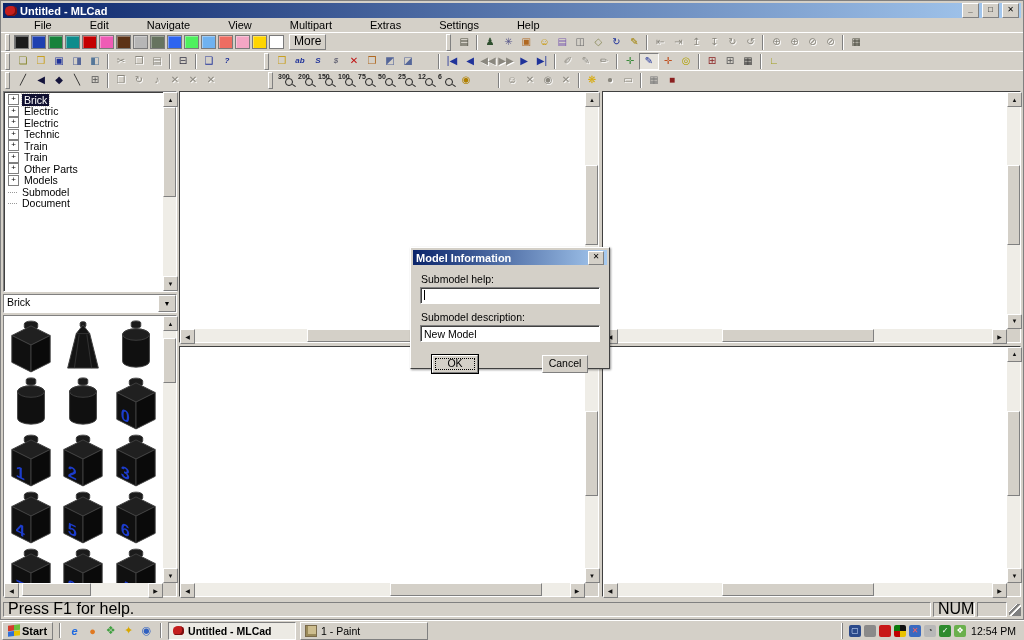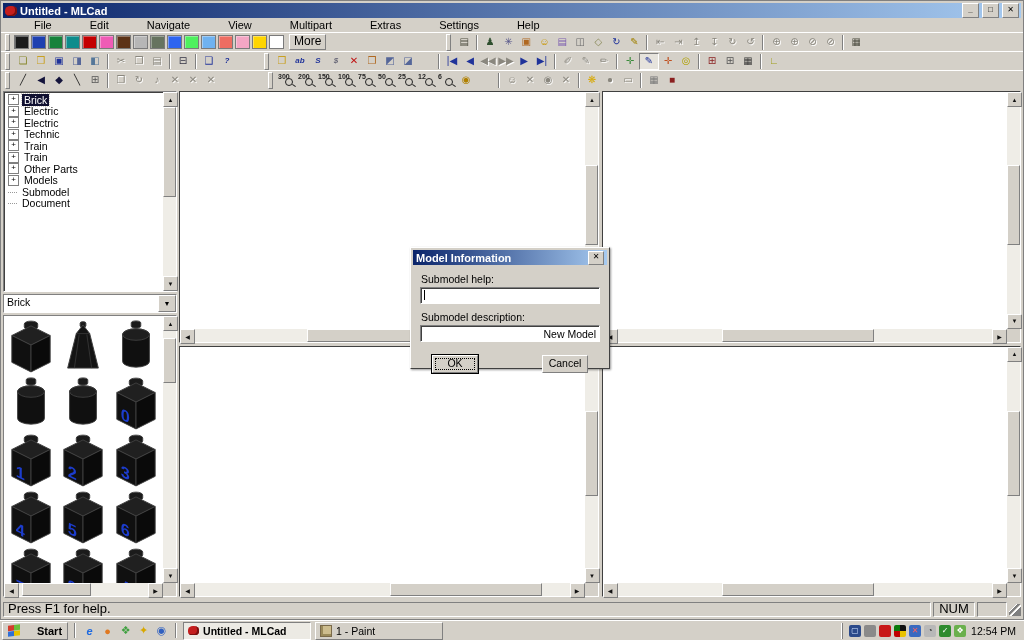--- a/index.html
+++ b/index.html
@@ -55,29 +55,29 @@
   .sb-track{flex:1;position:relative;}
   .sb.v .sb-thumb{position:absolute;left:0;right:0;}
   .sb.h .sb-thumb{position:absolute;top:0;bottom:0;}
   .sb-corner{background:#d4d0c8;}
   
   .vp-grid{flex:1;display:grid;grid-template-columns:1fr 1fr;grid-template-rows:1fr 1fr;gap:3px;min-height:0;}
   .viewport{display:grid;grid-template-columns:1fr 13px;grid-template-rows:1fr 13px;border:1px solid;border-color:#404040 #fff #fff #404040;background:#d4d0c8;min-height:0;}
   .vp-canvas{background:#fff;}
   
   .statusbar{height:17px;display:flex;align-items:center;gap:2px;padding:2px 2px 1px 2px;flex:0 0 auto;}
-  .spanel{height:13px;line-height:12px;padding:0 4px;font-size:13px;background:#d4d0c8;}
+  .spanel{height:13px;line-height:12px;padding:0 4px;font-size:16px;background:#d4d0c8;}
   .sp-main{flex:1;}
   .sp-num{width:32px;text-align:center;}
   .sp-x{width:20px;}
   .grip{width:12px;height:12px;background:
     linear-gradient(135deg,transparent 0 5px,#fff 5px 6px,#808080 6px 8px,transparent 8px 9px,#fff 9px 10px,#808080 10px 12px);}
   
   #taskbar{position:absolute;left:0;bottom:0;width:100%;height:20px;background:#d4d0c8;border-top:1px solid #fff;display:flex;align-items:center;gap:3px;padding:0 2px;box-sizing:border-box;}
-  .start{height:16px;display:flex;align-items:center;gap:17px;padding:0 5px;font-weight:bold;font-size:11px;flex:0 0 auto;}
+  .start{height:16px;display:flex;align-items:center;gap:2px;padding:0 5px;font-weight:bold;font-size:11px;flex:0 0 auto;}
   .flag{width:12px;height:11px;flex:0 0 auto;transform:skewY(-6deg);background:
     linear-gradient(#d43c2d,#d43c2d) 0 0/50% 50% no-repeat,
     linear-gradient(#6cbf3c,#6cbf3c) 100% 0/50% 50% no-repeat,
     linear-gradient(#2f6fd8,#2f6fd8) 0 100%/50% 50% no-repeat,
     linear-gradient(#e8c200,#e8c200) 100% 100%/50% 50% no-repeat;}
   .ql-icon{width:15px;height:15px;display:flex;align-items:center;justify-content:center;font-size:11px;font-weight:bold;flex:0 0 auto;}
   .task{width:118px;height:16px;display:flex;align-items:center;gap:4px;padding:0 4px;font-size:10.5px;flex:0 0 auto;white-space:nowrap;overflow:hidden;}
   .task.active{border-color:#808080 #fff #fff #808080;background:#eceae4;font-weight:bold;}
   .icon-mlcad{width:11px;height:9px;background:#c41e1e;border-radius:45% 45% 40% 40%;box-shadow:inset -2px -1px 0 #7a0f0f;flex:0 0 auto;}
   .icon-paint{width:10px;height:10px;background:#cdbd8e;border:1px solid #7a6a4a;flex:0 0 auto;box-shadow:inset 2px -2px 0 #9a8a5a;}
@@ -86,21 +86,21 @@
   .tray-icon.quad{background:conic-gradient(#111 0 25%,#e8c200 0 50%,#c00000 0 75%,#0a7a0a 0);}
   .clock{font-size:10.5px;padding:0 2px;}
   
   #dialog{position:absolute;left:410px;top:247px;width:200px;height:122px;background:#d4d0c8;z-index:10;
     border:1px solid;border-color:#fff #404040 #404040 #fff;box-shadow:inset 1px 1px 0 #d4d0c8, 1px 1px 2px rgba(0,0,0,.4);padding:2px;box-sizing:border-box;}
   .dlg-title{height:15px;background:linear-gradient(90deg,#0a246a,#a6caf0);color:#fff;font-weight:bold;font-size:11px;display:flex;align-items:center;padding:0 3px;}
   .dlg-close{margin-left:auto;width:14px;height:12px;font-size:8px;font-weight:bold;line-height:10px;text-align:center;color:#000;}
   .dlg-body{padding:8px 7px 0;}
   .dlg-label{font-size:10.5px;margin:0 0 2px 1px;}
   .field{height:15px;background:#fff;display:flex;align-items:center;padding:0 3px;margin-bottom:7px;position:relative;}
-  .field input{border:0;outline:0;width:100%;font:10.5px "Liberation Sans","DejaVu Sans",sans-serif;background:transparent;padding:0;text-align:right;}
+  .field input{border:0;outline:0;width:100%;font:10.5px "Liberation Sans","DejaVu Sans",sans-serif;background:transparent;padding:0;}
   .caret{position:absolute;left:3px;top:2px;width:1px;height:10px;background:#000;}
   .dlg-buttons{display:flex;justify-content:space-between;padding:6px 12px 0 12px;}
   .btn{width:44px;height:16px;font-size:10.5px;text-align:center;line-height:14px;}
   .btn.default{box-shadow:0 0 0 1px #000;outline:1px dotted #000;outline-offset:-4px;}
 </style>
 </head>
 <body>
 
 <div id="screen">
   <div id="app">

